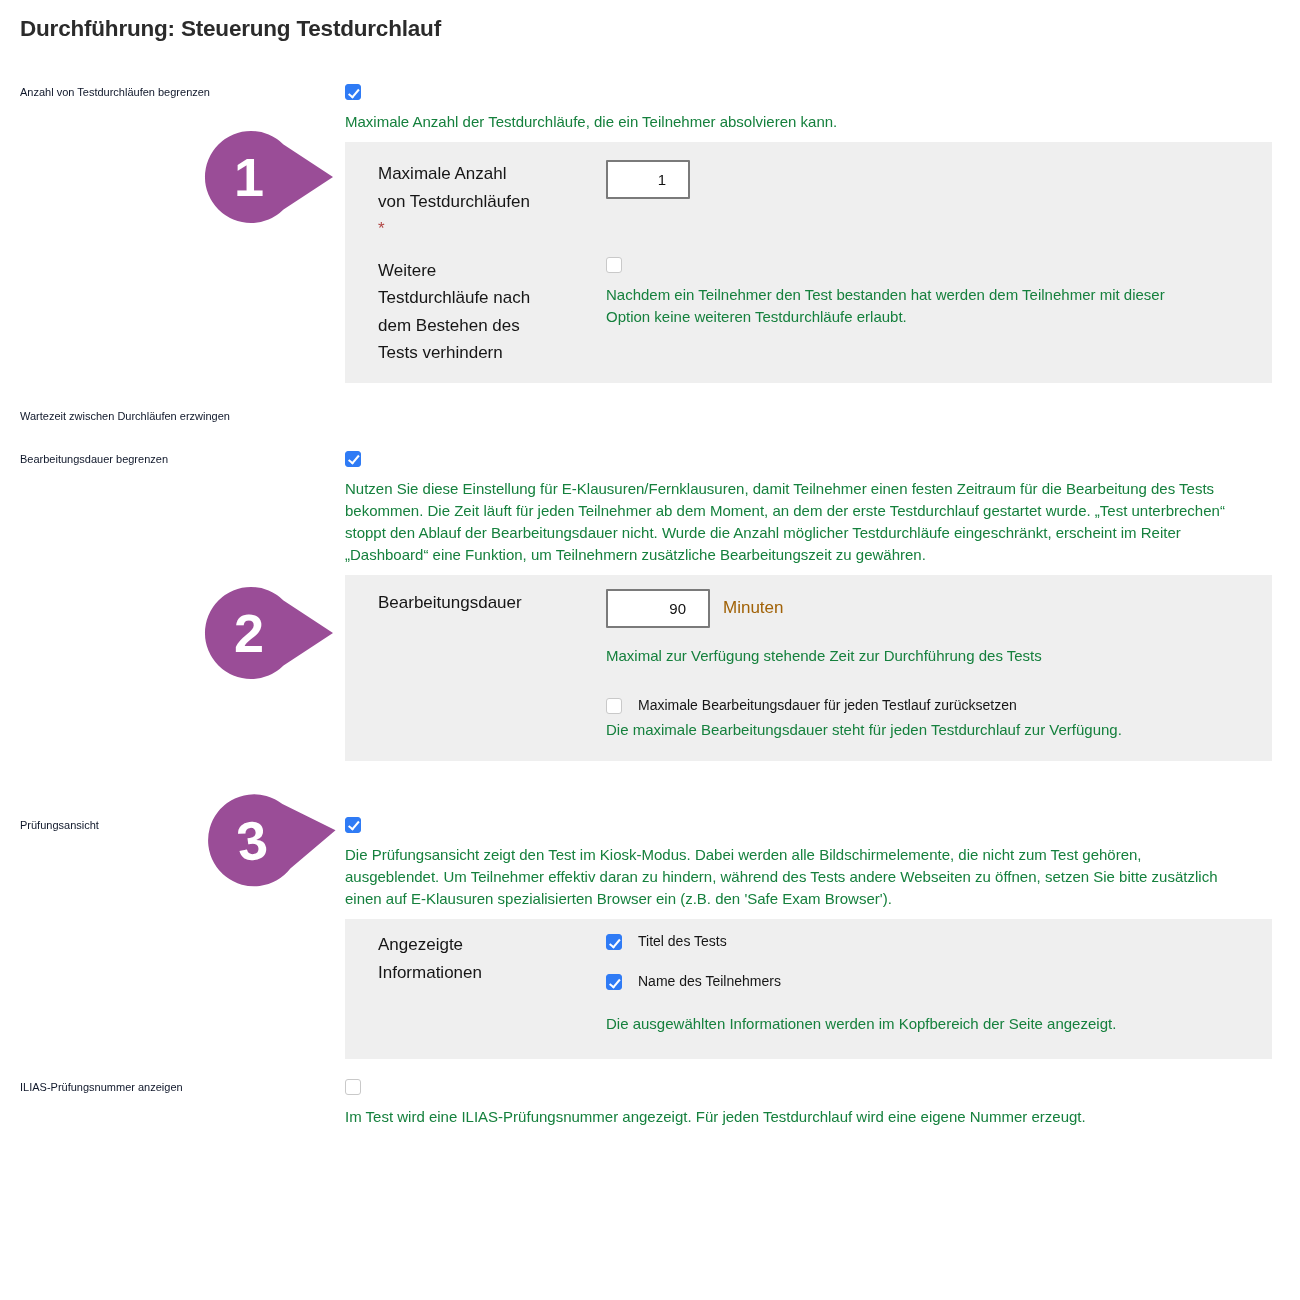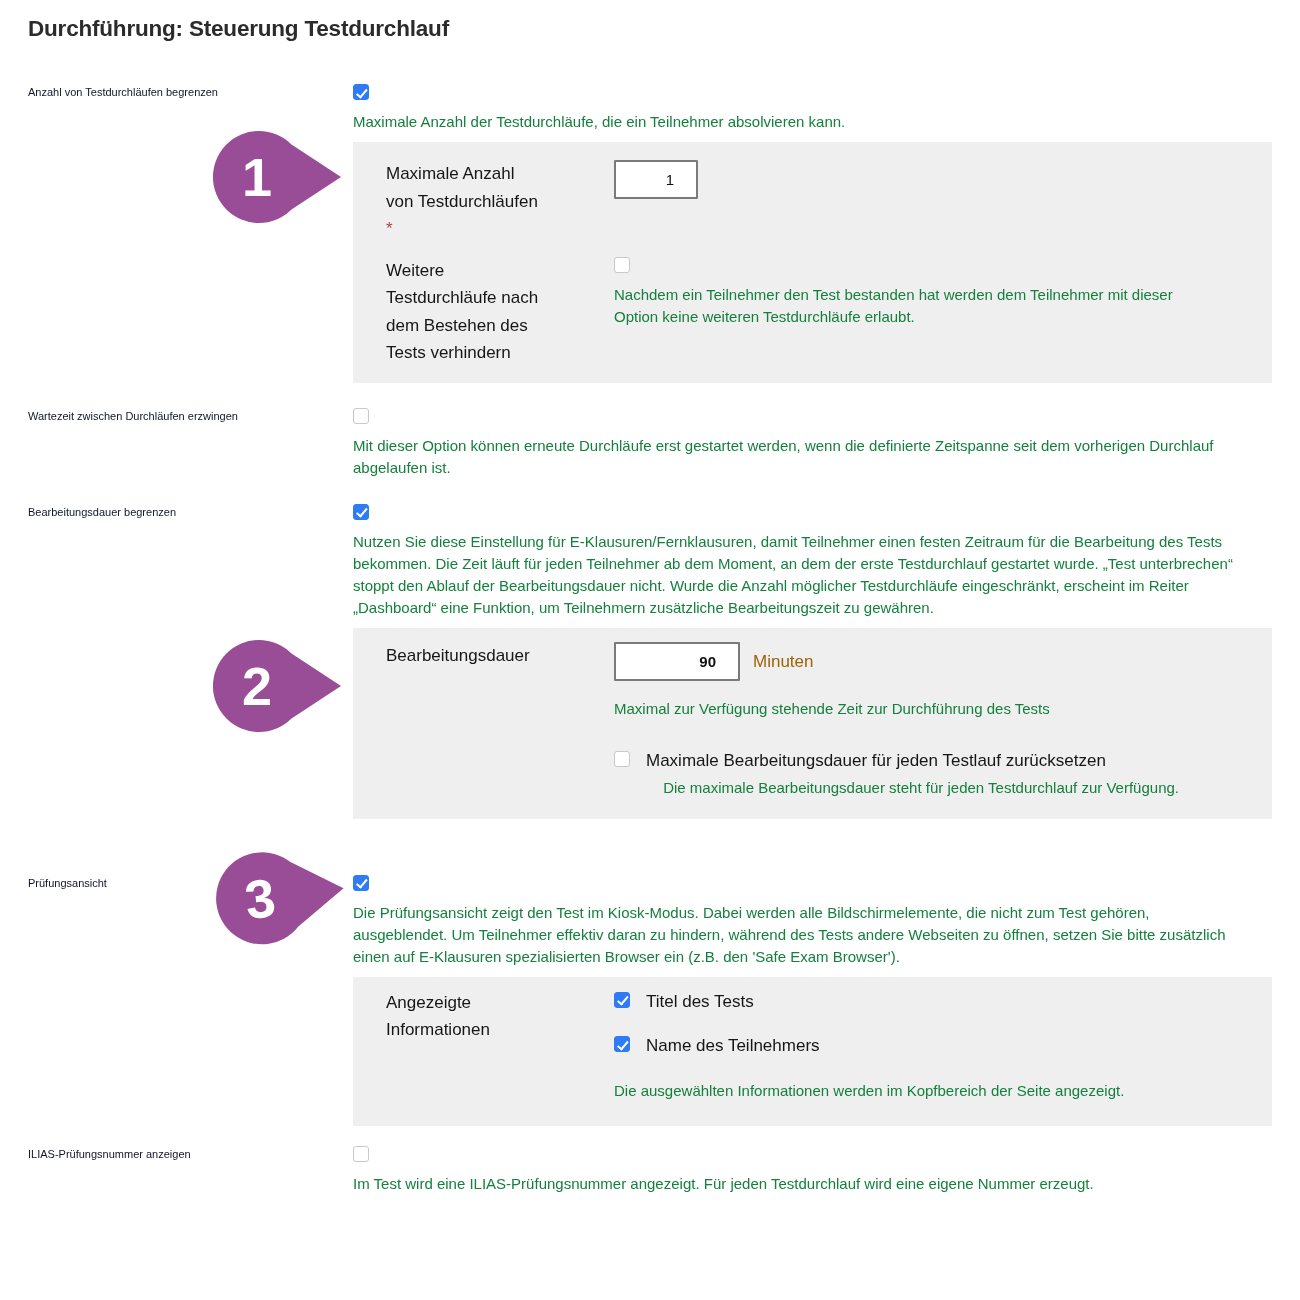--- a/index.html
+++ b/index.html
@@ -7,21 +7,21 @@
   body {
     width: 1300px;
     font-family: "Liberation Sans", sans-serif;
     color: #161616;
     -webkit-font-smoothing: antialiased;
   }
   .page {
     position: relative;
     width: 1300px;
     min-height: 1300px;
-    padding: 16px 28px 50px 28px;
+    padding: 16px 28px 50px 20px;
   }
   h1.page-title {
     font-size: 22.5px;
     font-weight: 700;
     color: #2b2b2b;
     margin: 0 0 42px 0;
     letter-spacing: -0.2px;
   }
 
   
@@ -100,28 +100,28 @@
     border: 2px solid #7a7a7a;
     border-radius: 1px;
     background: #ffffff;
     color: #111111;
     font-family: "Liberation Sans", sans-serif;
     font-size: 15px;
     text-align: right;
     padding: 0 22px 0 6px;
   }
   .w-84  { width: 84px; }
-  .w-102 { width: 126px; font-weight: bold; }
+  .w-102 { width: 104px; }
   .input-row { display: flex; align-items: center; gap: 13px; }
   .unit { font-size: 17px; color: #a16207; }
 
   
-  .option { display: flex; align-items: flex-start; gap: 16px; font-size: 17px; line-height: 1.5; }
+  .option { display: flex; align-items: flex-start; gap: 16px; font-size: 14px; line-height: 1.5; }
   .option .checkbox { margin-top: 3px; }
-  .option-byline { margin-top: 3px; text-align: right; }
+  .option-byline { margin-top: 3px; }
   .reset-block { margin-top: 28px; }
   .panel3 .option + .option { margin-top: 19px; }
   .panel3 .byline { margin-top: 21px; }
   .duration-byline { margin-top: 17px; }
 
   
   .annotation { position: absolute; z-index: 5; pointer-events: none; }
   .a1 { left: 184px; top: 46px; }
   .a2 { left: 184px; top: 135px; }
   .a3 { left: 187px; top: -26px; }
@@ -168,24 +168,20 @@
             <span class="checkbox"></span>
             <div class="byline">Nachdem ein Teilnehmer den Test bestanden hat werden dem Teilnehmer mit dieser Option keine weiteren Testdurchläufe erlaubt.</div>
           </div>
         </div>
       </div>
     </div>
   </div>
 
   <div class="form-row">
     <div class="row-label">Wartezeit zwischen Durchläufen erzwingen</div>
-    <div class="row-content">
-      <span class="checkbox"></span>
-      <div class="byline">Mit dieser Option können erneute Durchläufe erst gestartet werden, wenn die definierte Zeitspanne seit dem vorherigen Durchlauf abgelaufen ist.</div>
-    </div>
   </div>
 
   <div class="form-row row-processing">
     <div class="annotation a2">
       <svg viewBox="0 0 132 94" width="132" height="94">
         <path d="M 79.5 14.5 L 129 47 L 79.5 79.5 A 46 46 0 1 1 79.5 14.5 Z" fill="#9a4d97"></path>
         <text class="ann-num" x="45" y="66">2</text>
       </svg>
     </div>
     <div class="row-label">Bearbeitungsdauer begrenzen</div>

